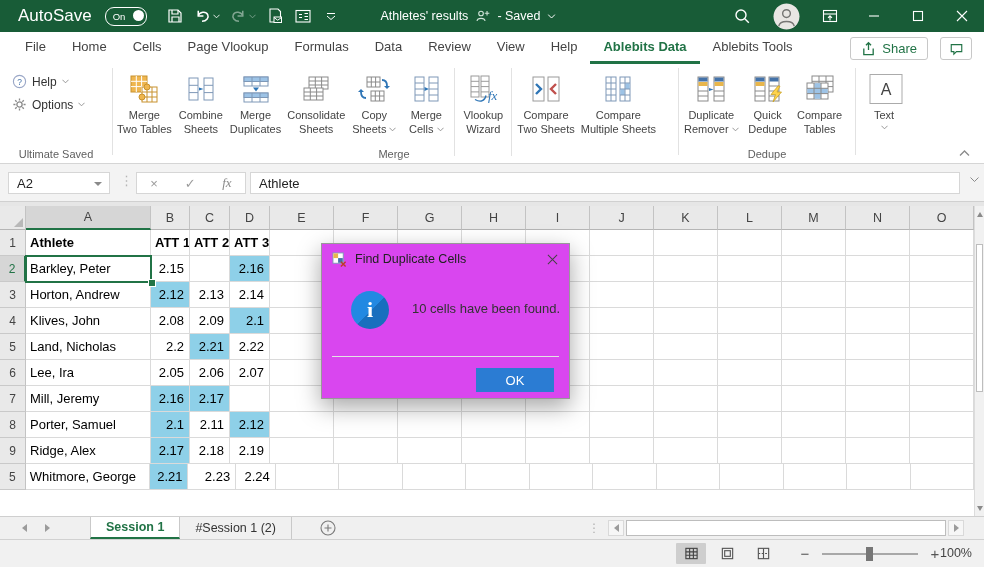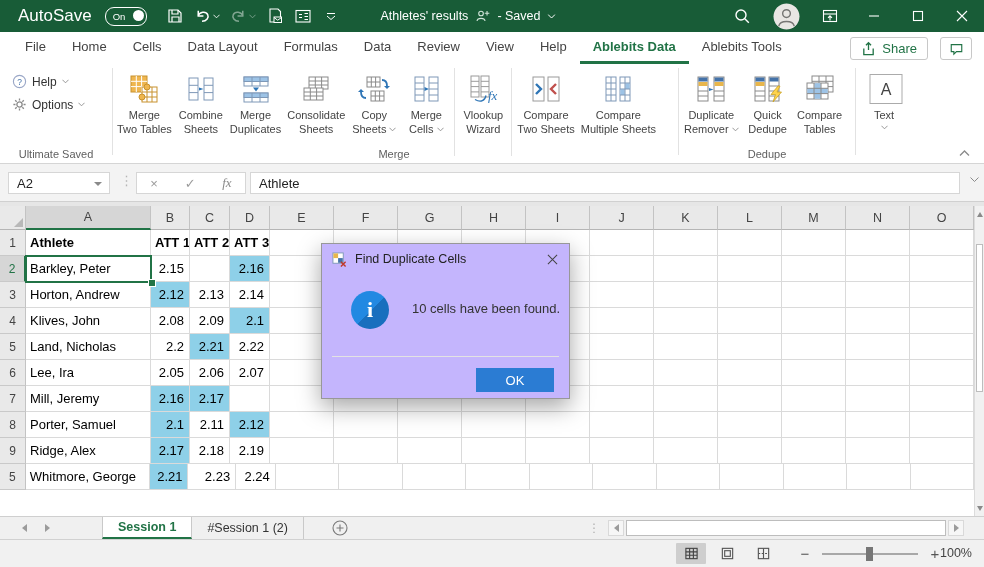--- a/index.html
+++ b/index.html
@@ -74,42 +74,42 @@
   .varrow{position:absolute;left:0;width:10px;height:16px;display:flex;align-items:center;justify-content:center;cursor:pointer;}
   .tri-up{width:0;height:0;border-left:3.5px solid transparent;border-right:3.5px solid transparent;border-bottom:5px solid #8a8a8a;}
   .tri-down{width:0;height:0;border-left:3.5px solid transparent;border-right:3.5px solid transparent;border-top:5px solid #8a8a8a;}
   .vthumb{position:absolute;left:1px;top:38px;width:7px;height:148px;background:#fff;border:1px solid #bdbdbd;box-sizing:border-box;cursor:grab;}
 
   
   .sheetbar{position:absolute;left:0;top:516px;right:0;height:23px;background:#f0f0f0;border-top:1px solid #cfcfcf;box-sizing:border-box;display:flex;align-items:stretch;}
   .snav{display:flex;align-items:center;gap:18px;padding:0 14px 0 22px;}
   .tri-l{width:0;height:0;border-top:4px solid transparent;border-bottom:4px solid transparent;border-right:5px solid #9b9b9b;cursor:pointer;}
   .tri-r{width:0;height:0;border-top:4px solid transparent;border-bottom:4px solid transparent;border-left:5px solid #9b9b9b;cursor:pointer;}
-  .stabs{display:flex;align-items:stretch;margin-left:38px;}
+  .stabs{display:flex;align-items:stretch;margin-left:26px;}
   .stab{display:flex;align-items:center;padding:0 15px;font-size:12.5px;color:#333;border-right:1px solid #c9c9c9;cursor:pointer;box-sizing:border-box;}
   .stab.active{background:#fff;color:#217346;font-weight:bold;border-left:1px solid #c9c9c9;border-bottom:2px solid #217346;}
   .addsheet{display:flex;align-items:center;margin-left:28px;cursor:pointer;}
   .sdots{position:absolute;left:588px;top:4px;color:#b0b0b0;font-size:12px;}
   .hscroll{position:absolute;left:608px;top:3px;width:356px;height:16px;display:flex;align-items:center;}
   .harrow{width:16px;height:16px;background:#f6f6f6;border:1px solid #d9d9d9;box-sizing:border-box;display:flex;align-items:center;justify-content:center;cursor:pointer;}
   .hthumb{flex:1;height:16px;background:#fff;border:1px solid #bdbdbd;box-sizing:border-box;margin:0 2px;cursor:grab;}
 
   
   .statusbar{position:absolute;left:0;top:539px;right:0;height:28px;background:#f1f1f1;border-top:1px solid #d1d1d1;box-sizing:border-box;}
   .views{position:absolute;left:676px;top:3px;display:flex;gap:6px;}
   .viewbtn{width:30px;height:21px;display:flex;align-items:center;justify-content:center;cursor:pointer;border-radius:1px;}
   .viewbtn.active{background:#cecece;}
   .zoomctl{position:absolute;left:796px;top:3px;display:flex;align-items:center;height:21px;}
   .zminus,.zplus{width:18px;text-align:center;color:#555;font-size:15px;cursor:pointer;}
   .ztrack{width:96px;height:2px;background:#a8a8a8;margin:0 8px;position:relative;cursor:pointer;}
   .zhandle{position:absolute;left:44px;top:-6px;width:7px;height:14px;background:#767676;cursor:grab;}
   .zlabel{position:absolute;right:12px;top:6px;font-size:12.5px;color:#444;cursor:pointer;}
 
   
-  .dialog{position:absolute;left:321px;top:243px;width:249px;height:156px;background:#c4b5fd;border:1px solid #989898;box-shadow:0 8px 22px rgba(0,0,0,.35);box-sizing:border-box;z-index:20;}
+  .dialog{position:absolute;left:321px;top:243px;width:249px;height:156px;background:#d946ef;border:1px solid #989898;box-shadow:0 8px 22px rgba(0,0,0,.35);box-sizing:border-box;z-index:20;}
   .dtitle{height:30px;display:flex;align-items:center;gap:8px;padding-left:10px;font-size:12.5px;color:#222;}
   .dclose{position:absolute;right:0;top:0;width:34px;height:30px;display:flex;align-items:center;justify-content:center;cursor:pointer;}
   .infoicon{position:absolute;left:29px;top:47px;width:38px;height:38px;border-radius:50%;background:linear-gradient(135deg,#2289E2 52%,#186FBE 52%);display:flex;align-items:center;justify-content:center;}
   .infoicon span{color:#fff;font-family:"Liberation Serif",serif;font-weight:bold;font-size:22px;line-height:1;}
   .dmsg{position:absolute;left:90px;top:57px;font-size:13px;color:#333;}
   .ddiv{position:absolute;left:10px;right:10px;top:112px;height:1px;background:#e3e3e3;}
   .okbtn{position:absolute;left:154px;top:124px;width:78px;height:24px;background:#2B7CD3;color:#fff;border:1px solid #2B7CD3;font-size:13px;font-family:"Liberation Sans",sans-serif;cursor:pointer;}
 </style>
 </head>
 <body>
@@ -220,21 +220,21 @@
           </svg>
         </span>
     </div>
   </div>
 
   <div class="tabrow">
     <span id="ribbonTabs" style="display:flex;">
         <span class="rtab">File</span>
         <span class="rtab">Home</span>
         <span class="rtab">Cells</span>
-        <span class="rtab">Data Layout</span>
+        <span class="rtab">Page Vlookup</span>
         <span class="rtab">Formulas</span>
         <span class="rtab">Data</span>
         <span class="rtab">Review</span>
         <span class="rtab">View</span>
         <span class="rtab">Help</span>
         <span class="rtab active">Ablebits Data</span>
         <span class="rtab">Ablebits Tools</span>
       </span>
     <button class="share-btn">
       <svg width="15" height="15" viewBox="0 0 16 16">

